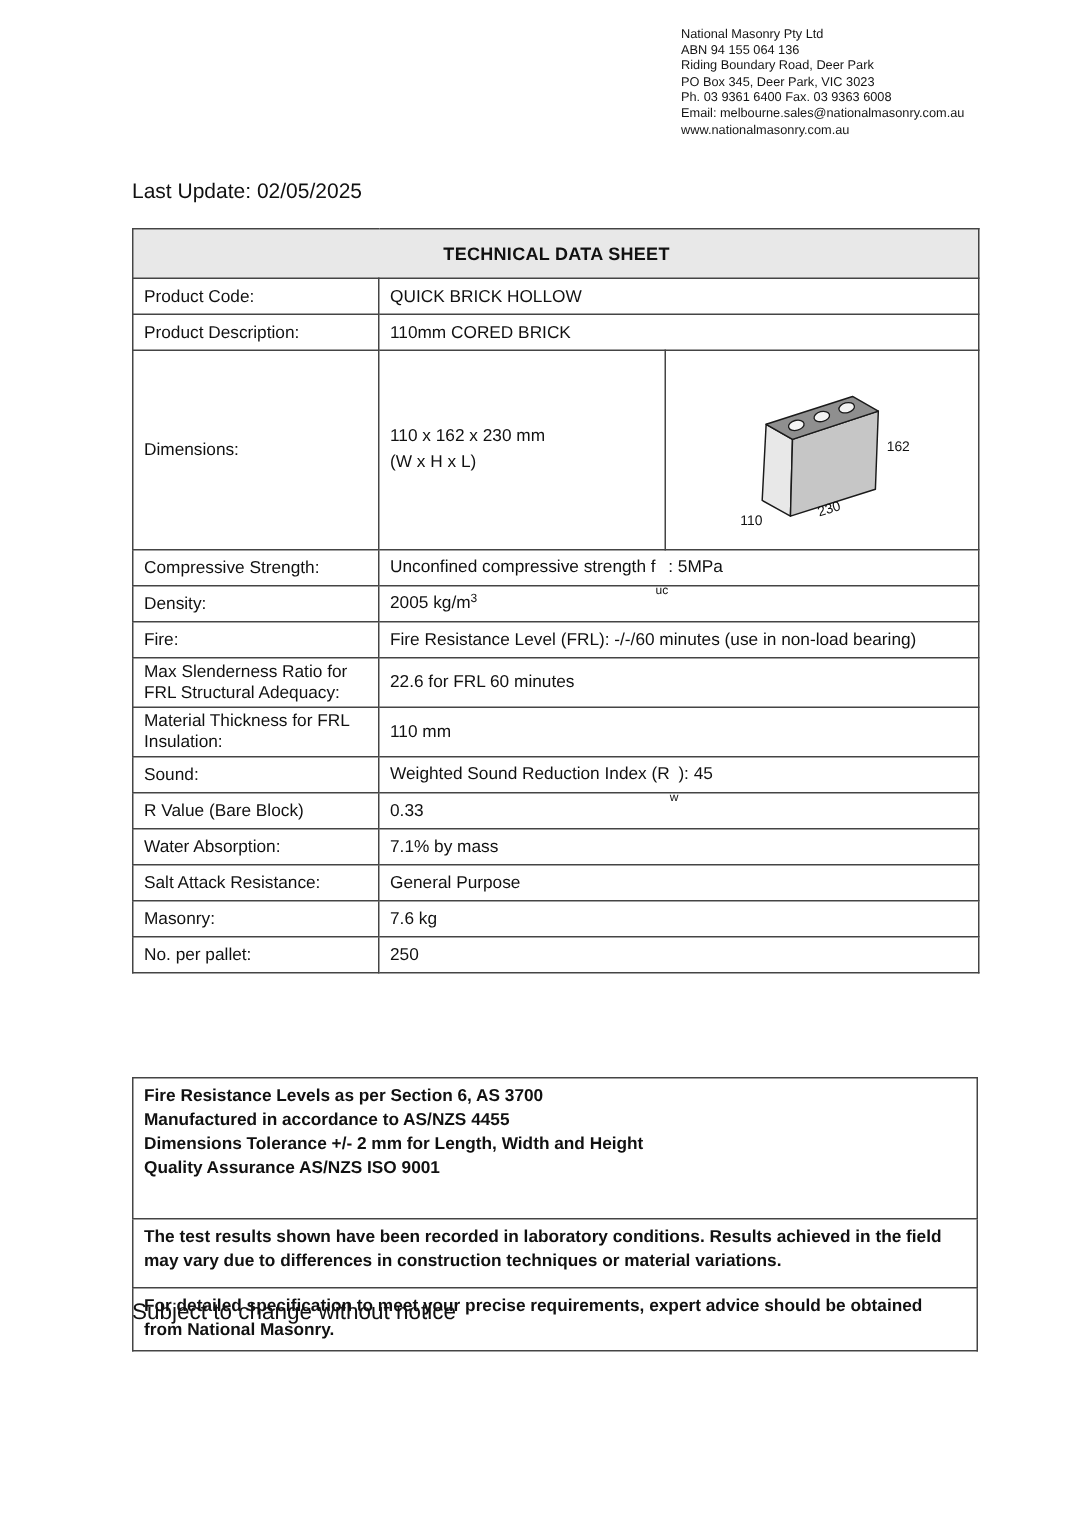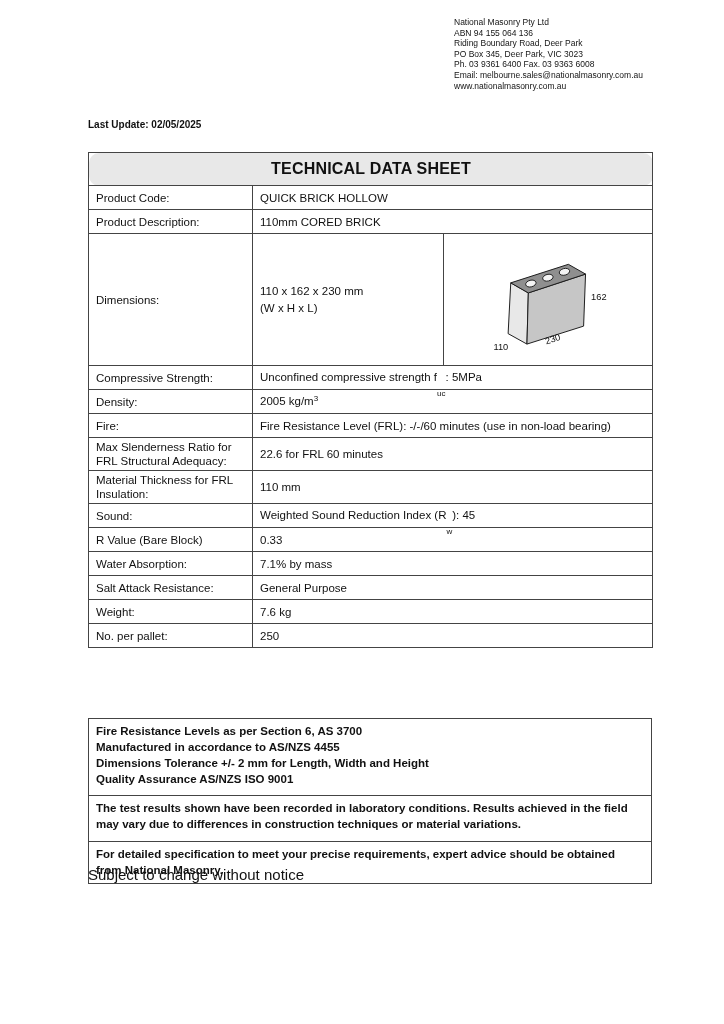--- a/index.html
+++ b/index.html
@@ -27,57 +27,57 @@
     display:flex; gap:3px; padding:5px 5px; z-index:1;
   }
   .logo-block-hole { width:31px; height:28px; background:#fff; border-radius:6px; }
   .logo-text { margin-left:0px; padding-top:3px; }
   .logo-name { font-size:29px; font-weight:bold; color:#141414; line-height:27px; letter-spacing:0px; }
   .logo-tagline { font-size:8.5px; font-weight:bold; color:#9EA1A4; letter-spacing:1.2px; margin-top:3px; }
 
   .contact { position:absolute; left:454px; top:17px; font-size:8.5px; line-height:10.6px; color:#141414; }
 
   
-  .last-update { position:absolute; left:88px; top:119px; font-size:10px;font-weight:bold; }
+  .last-update { position:absolute; left:88px; top:119px; font-size:14px; }
 
   
   table.data {
     position:absolute; left:88px; top:152px;
     width:564px; border-collapse:collapse;
     font-size:11.5px; color:#111;
     table-layout:fixed;
   }
   table.data td {
     border:1px solid #444;
     vertical-align:middle;
     padding:2px 6px 2px 7px;
     line-height:14px;
   }
   td.title-cell {
     background:#E8E8E8; text-align:center;
-    font-weight:bold; font-size:16px; letter-spacing:0.2px;border-radius:10px;
+    font-weight:bold; font-size:12px; letter-spacing:0.2px;
   }
   tr.h-title td { height:33px; }
   tr.h-single td { height:24px; }
   tr.h-double td { height:32px; }
   tr.h-dim td { height:126px; }
   td.img-cell { padding:0; text-align:center; vertical-align:middle; }
   .dim-line { line-height:17px; }
   .sub { font-size:8px; position:relative; top:15px; }
   .sup { font-size:8px; position:relative; top:-4px; }
 
   
   .notes { position:absolute; left:88px; top:718px; width:564px; }
   .note-section {
     border:1px solid #444; border-top:none;
     padding:4px 8px 5px 7px;
     font-size:11.5px; font-weight:bold; line-height:16px;
   }
   .note-section:first-child { border-top:1px solid #444; }
-  .note-standards { padding-bottom:8px; }
+  .note-standards { padding-bottom:25px; }
   .note-lab { min-height:46px; }
   .note-expert { min-height:40px; }
 
   .footer-note { position:absolute; left:88px; top:866px; font-size:15px; }
 </style>
 </head>
 <body>
 
 <div class="page">
 
@@ -168,21 +168,21 @@
     </tr>
     <tr class="h-single">
       <td>Water Absorption:</td>
       <td colspan="2">7.1% by mass</td>
     </tr>
     <tr class="h-single">
       <td>Salt Attack Resistance:</td>
       <td colspan="2">General Purpose</td>
     </tr>
     <tr class="h-single">
-      <td>Weight:</td>
+      <td>Masonry:</td>
       <td colspan="2">7.6 kg</td>
     </tr>
     <tr class="h-single">
       <td>No. per pallet:</td>
       <td colspan="2">250</td>
     </tr>
   </tbody>
     </table>
 
   <div class="notes">

